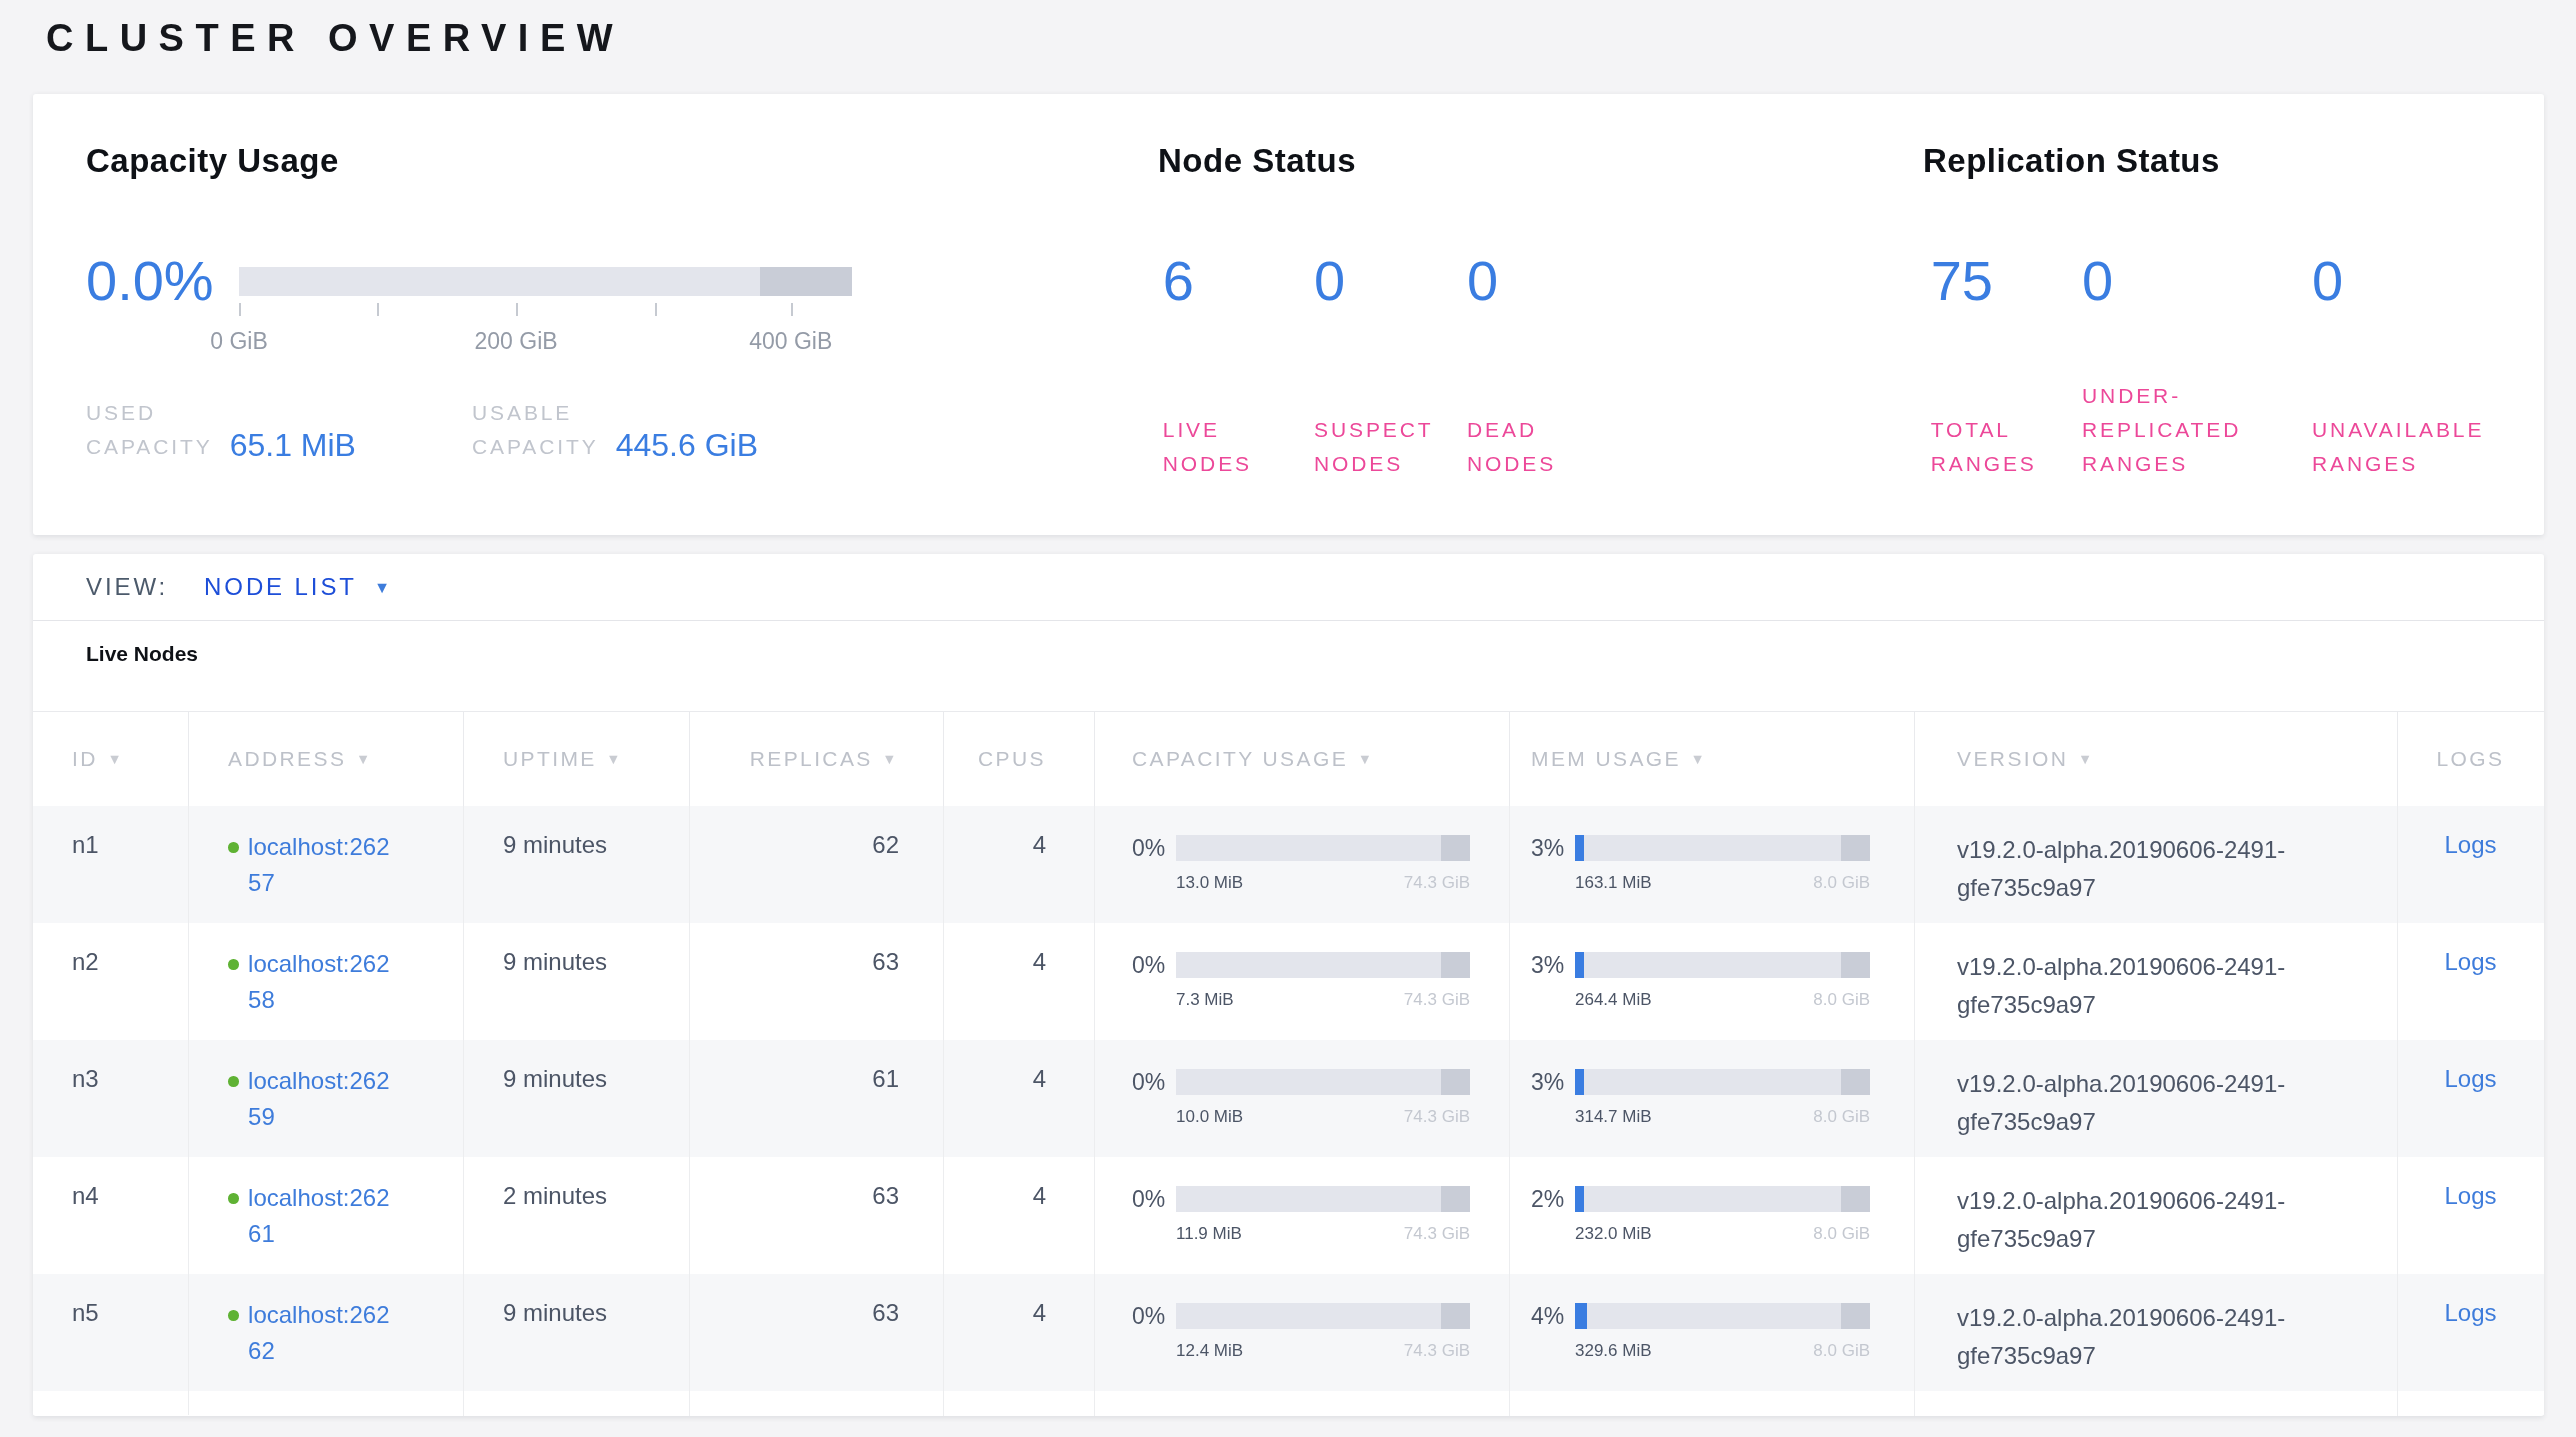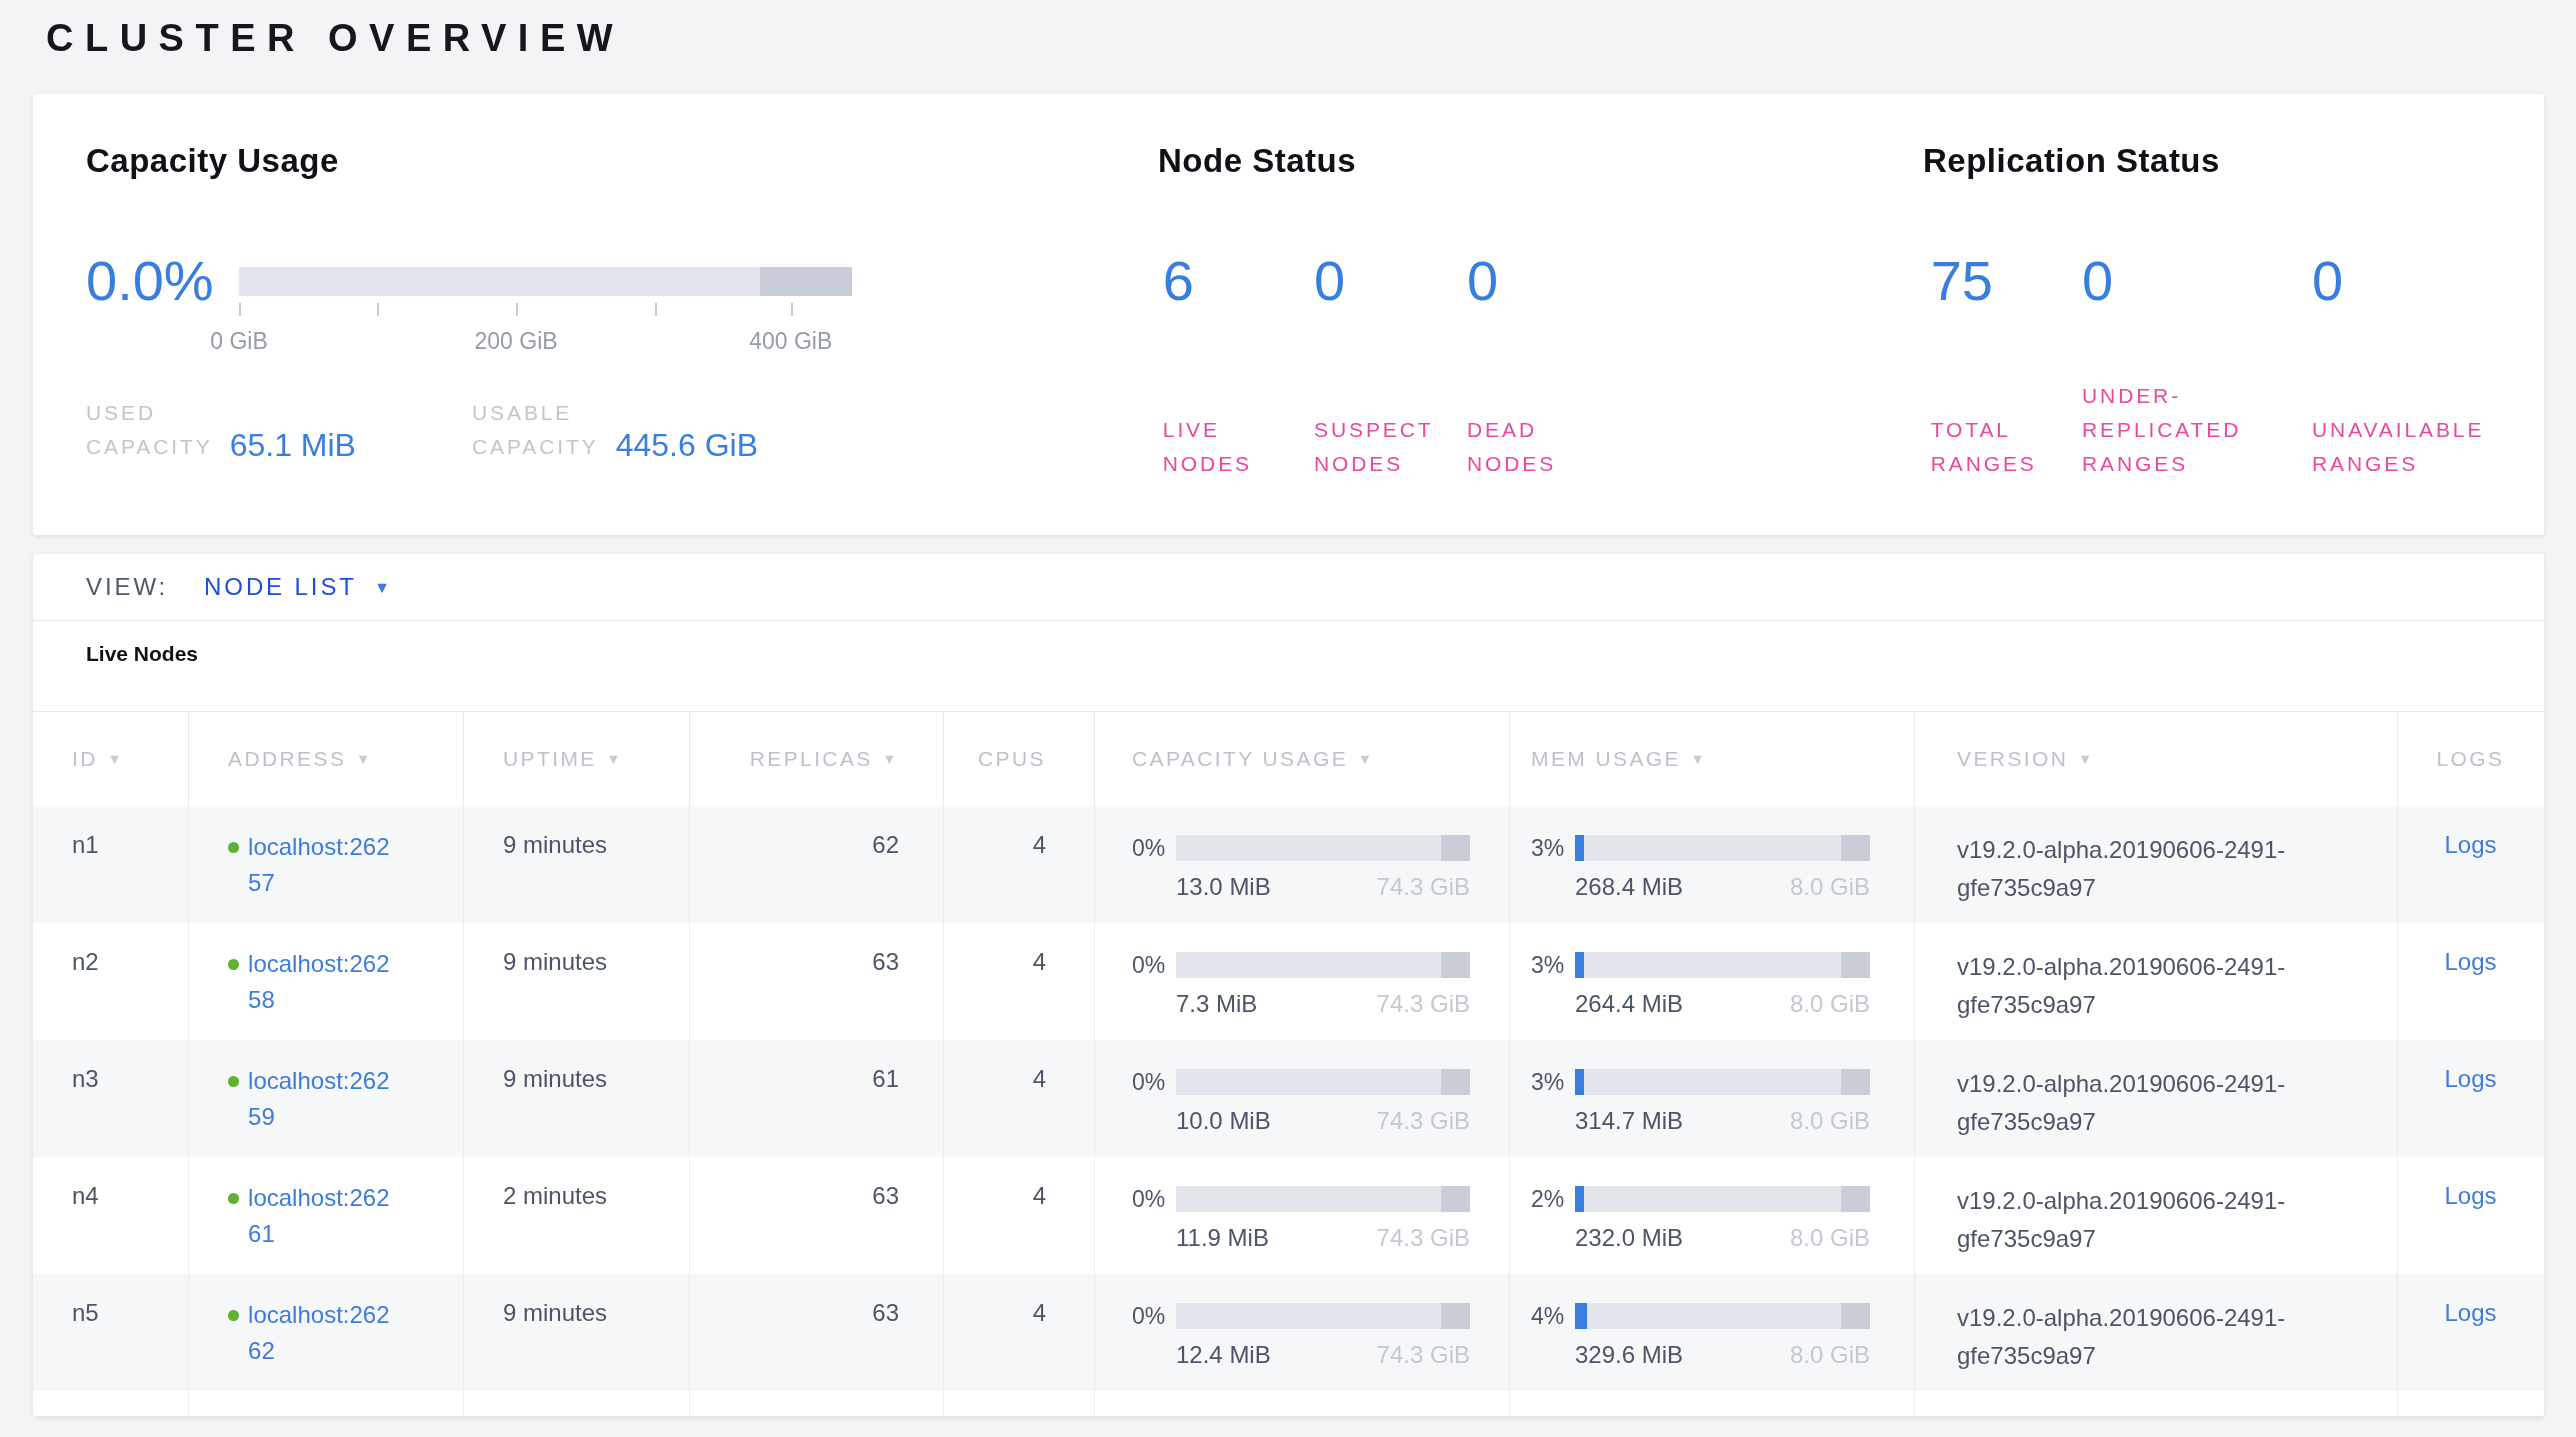--- a/index.html
+++ b/index.html
@@ -65,21 +65,21 @@
   
   .td.c-address{display:flex;padding-top:23px;}
   .dot{width:10.5px;height:10.5px;border-radius:50%;background:#5FB234;margin:13.4px 9.6px 0 0;flex:none;}
   .addr-link{color:#3E7CDB;width:153px;line-height:36px;word-break:break-all;text-decoration:none;cursor:pointer;}
   .td.c-cap,.td.c-mem{display:flex;padding-top:29px;}
   .pct-label{width:44px;font-size:23px;line-height:26px;text-align:left;flex:none;}
   .gauge{flex:1;}
   .gauge .bar{position:relative;height:26px;background:#E3E5EC;}
   .gauge .bar .fill{position:absolute;left:0;top:0;bottom:0;background:#3A7DE1;}
   .gauge .bar .reserved{position:absolute;right:0;top:0;bottom:0;width:10%;background:#C9CDD7;}
-  .gauge .vals{display:flex;justify-content:space-between;margin-top:11.5px;font-size:24px;}
+  .gauge .vals{display:flex;justify-content:space-between;margin-top:11.5px;font-size:17px;}
   .gauge .vals .max{color:#C4C8D0;}
   .ver-text{display:inline-block;width:433px;line-height:38px;overflow-wrap:break-word;}
   .logs-link{color:#3E7CDB;text-decoration:none;cursor:pointer;}
 </style>
 </head>
 <body>
 
 <div class="page-title">CLUSTER OVERVIEW</div>
 
 <div class="card" id="summary-card">
@@ -240,21 +240,21 @@
       </div>
     </div>
     <div class="td c-mem">
       <span class="pct-label">3%</span>
       <div class="gauge">
         <div class="bar">
           <div class="fill" style="width: 3%;"></div>
           <div class="reserved"></div>
         </div>
         <div class="vals">
-          <span class="used">268.4 MiB</span>
+          <span class="used">163.1 MiB</span>
           <span class="max">8.0 GiB</span>
         </div>
       </div>
     </div>
     <div class="td c-version"><span class="ver-text">v19.2.0-alpha.20190606-2491-gfe735c9a97</span></div>
     <div class="td c-logs"><a class="logs-link">Logs</a></div>
   </div>
         <div class="tr">
     <div class="td c-id"><span>n2</span></div>
     <div class="td c-address">

